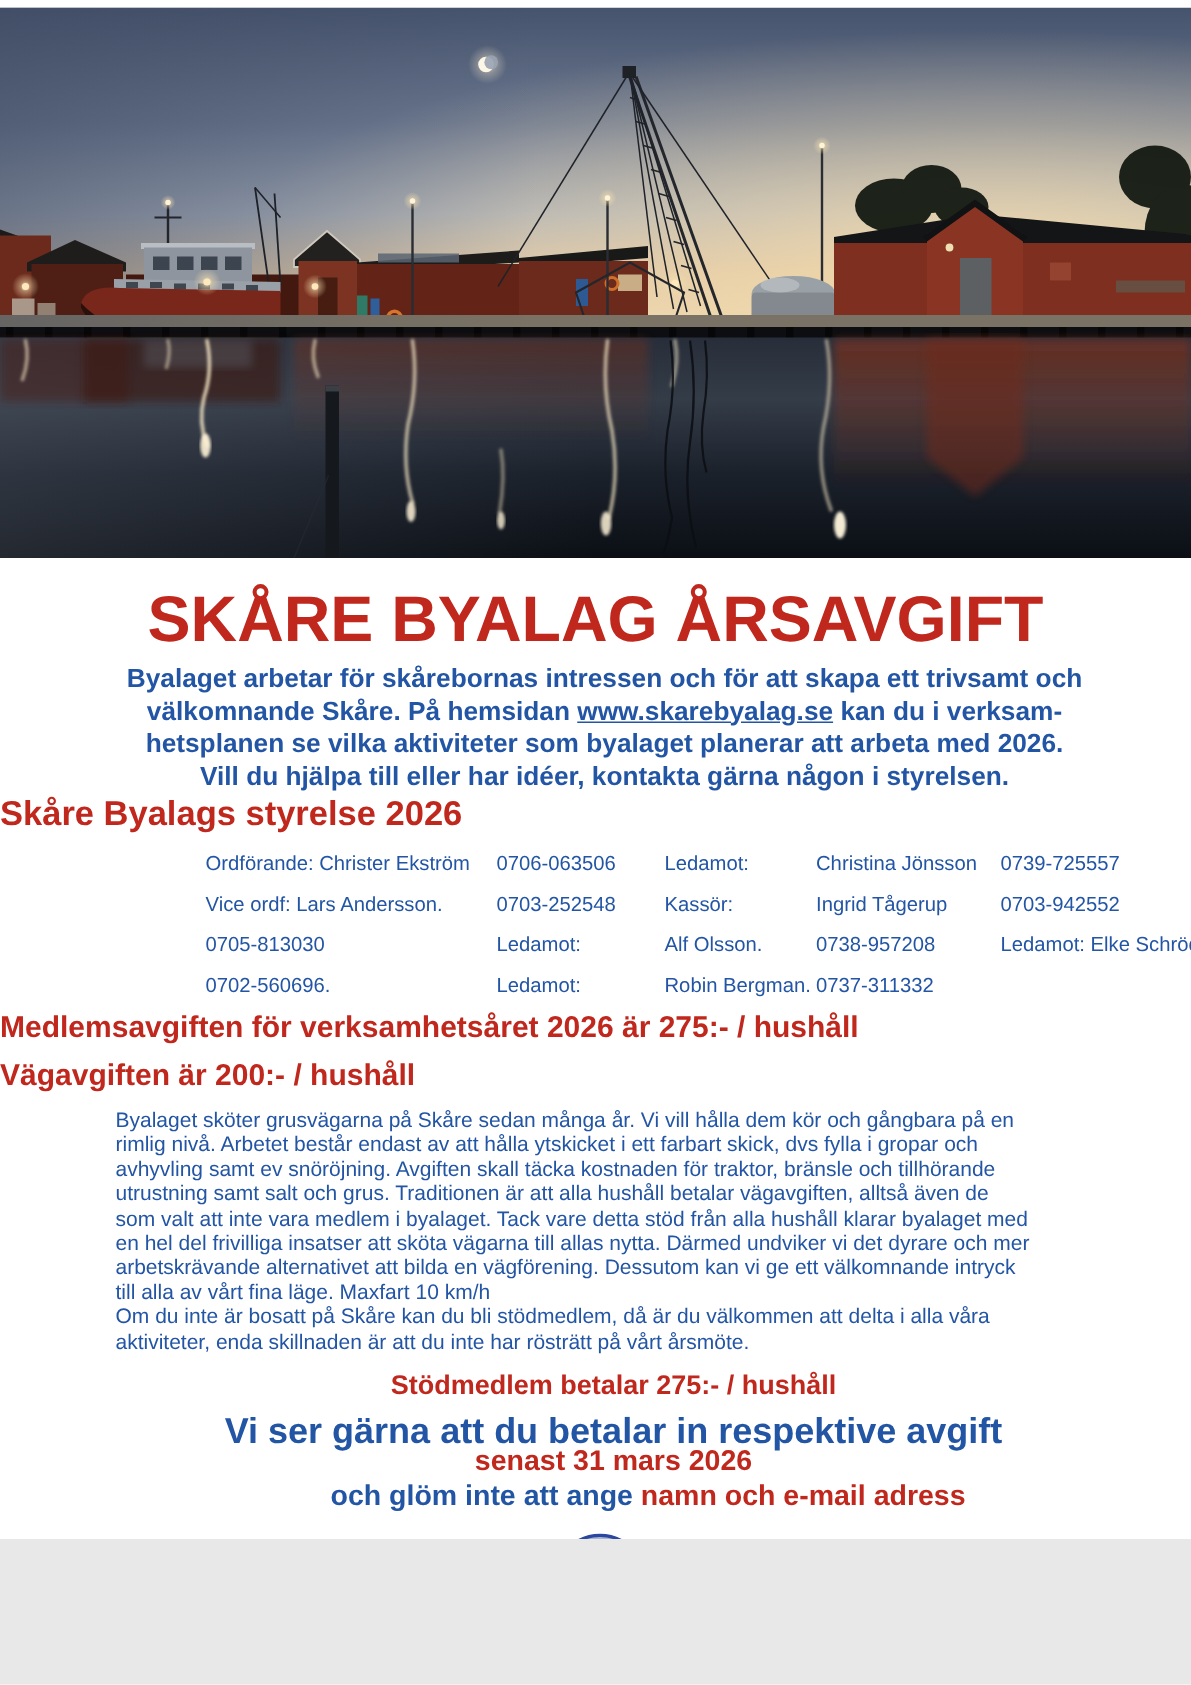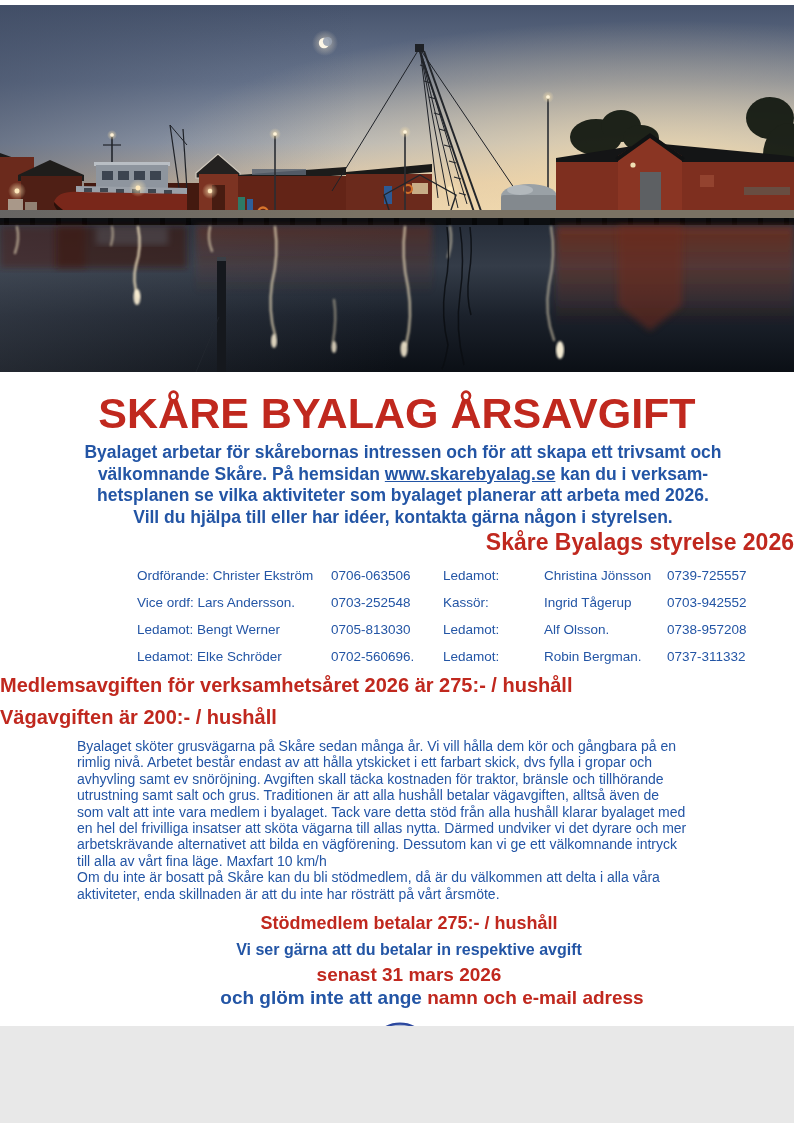--- a/index.html
+++ b/index.html
@@ -25,21 +25,21 @@
     font-size:43px;font-weight:bold;letter-spacing:0px;white-space:nowrap;
   }
   .intro{
     position:absolute;left:12px;right:0;top:442px;
     text-align:center;color:var(--blue);
     font-size:17.5px;font-weight:bold;line-height:21.5px;
   }
   .intro a{color:var(--blue);text-decoration:underline;cursor:pointer;}
   .board-heading{
     position:absolute;left:0;right:0;top:529px;
-    text-align:right;color:var(--red);
+    text-align:left;color:var(--red);
     font-size:23px;font-weight:bold;
   }
   .board-table{
     position:absolute;left:97px;top:562px;width:620px;
     display:grid;
     grid-template-columns:194px 112px 101px 123px auto;
     color:var(--blue);font-size:13.5px;line-height:27px;margin-left:40px;
   }
   .bcell{white-space:nowrap;overflow:visible;}
   .fee-heading{
@@ -51,21 +51,21 @@
   .fee2{top:706px;}
   .body-par{
     position:absolute;left:77px;top:738px;width:652px;
     color:var(--blue);font-size:14px;line-height:16.4px;
   }
   .support-line{
     position:absolute;left:0;right:0;
     text-align:center;font-weight:bold;white-space:nowrap;padding-left:24px;
   }
   .s1{top:913px;color:var(--red);font-size:18px;}
-  .s2{top:941px;color:var(--blue);font-size:16px;}
+  .s2{top:941px;color:var(--blue);font-size:24px;}
   .s3{top:964px;color:var(--red);font-size:19px;}
   .s4{top:987px;font-size:19px;}
   .s4 .blue-part{color:var(--blue);margin-left:46px;}
   .s4 .red-part{color:var(--red);}
   .footer-text{
     position:absolute;top:1033px;
     color:var(--red);font-size:24px;font-weight:bold;white-space:nowrap;
   }
   .bankgiro{left:144px;}
   .swish{left:509px;}
@@ -321,21 +321,20 @@
       <span class="bcell">Ledamot:</span>
       <span class="bcell">Christina Jönsson</span>
       <span class="bcell">0739-725557</span>
 
       <span class="bcell">Vice ordf: Lars Andersson.</span>
       <span class="bcell">0703-252548</span>
       <span class="bcell">Kassör:</span>
       <span class="bcell">Ingrid Tågerup</span>
       <span class="bcell">0703-942552</span>
 
-      <span class="bcell">Ledamot: Bengt Werner</span>
       <span class="bcell">0705-813030</span>
       <span class="bcell">Ledamot:</span>
       <span class="bcell">Alf Olsson.</span>
       <span class="bcell">0738-957208</span>
 
       <span class="bcell">Ledamot: Elke Schröder</span>
       <span class="bcell">0702-560696.</span>
       <span class="bcell">Ledamot:</span>
       <span class="bcell">Robin Bergman.</span>
       <span class="bcell">0737-311332</span>

